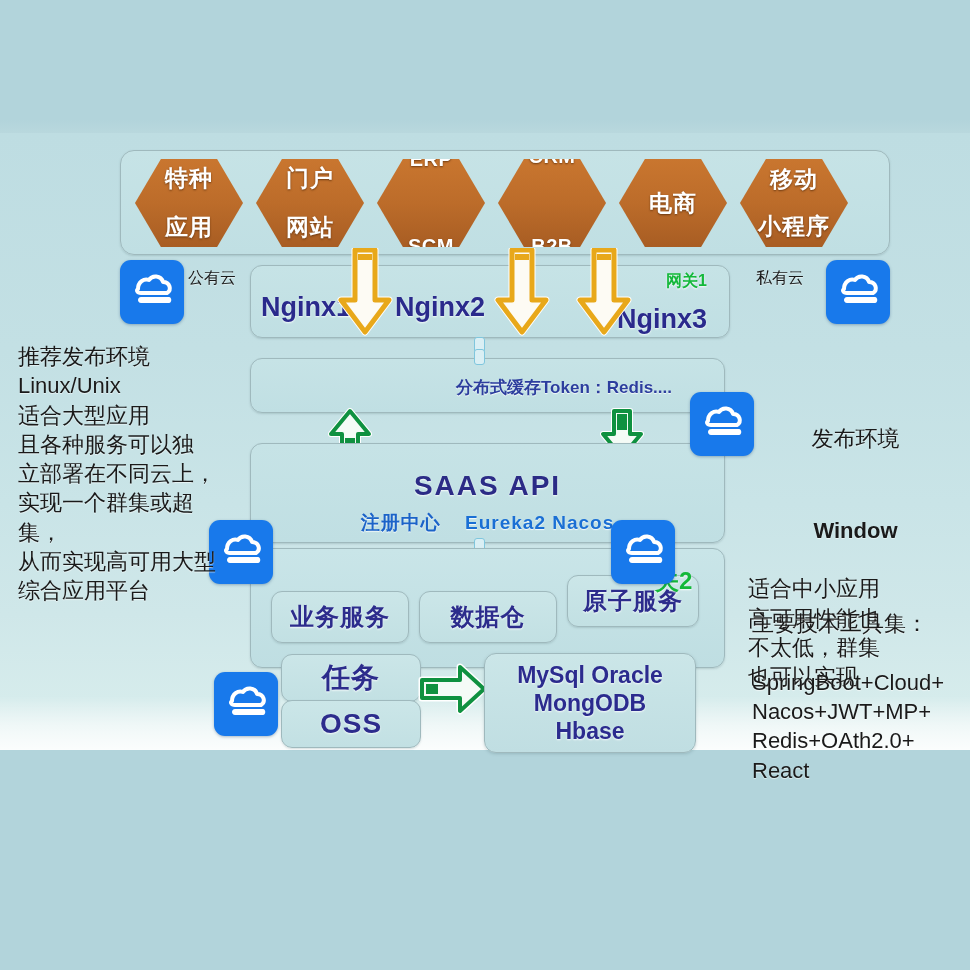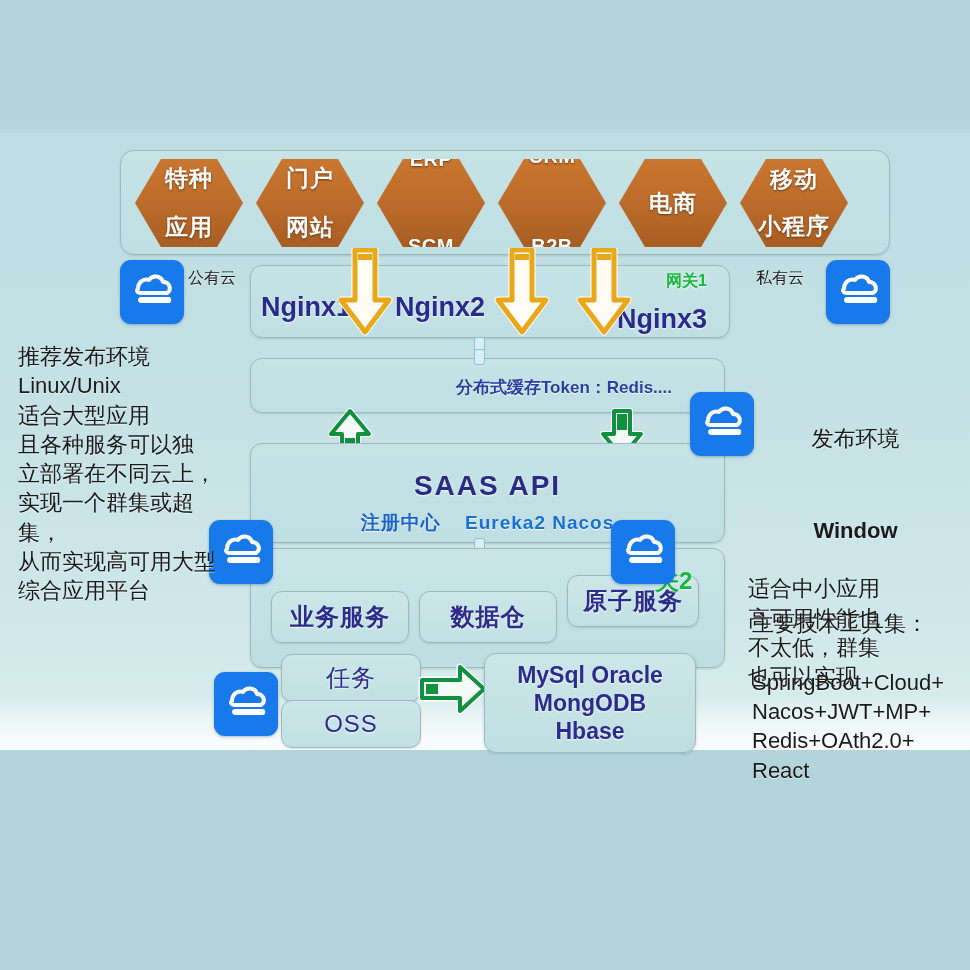--- a/index.html
+++ b/index.html
@@ -96,21 +96,21 @@
     text-shadow:0 1px 2px rgba(255,255,255,.85);letter-spacing:1px;}
 
   
   .taskbox{
     position:absolute;box-sizing:border-box;width:140px;height:48px;
     border:1.5px solid #9fb9bd;border-radius:11px;
     background:linear-gradient(180deg,#cbe6e8 0%,#c2e0e3 100%);
     display:flex;align-items:center;justify-content:center;
     box-shadow:0 1px 2px rgba(90,120,125,.22);
   }
-  .taskbox span{font-size:24px;font-weight:normal;color:#2c2c8c;
+  .taskbox span{font-size:28px;font-weight:bold;color:#2c2c8c;
     text-shadow:0 1px 2px rgba(255,255,255,.85);letter-spacing:1px;}
 
   
   #dbbox{
     position:absolute;left:484px;top:653px;width:212px;height:100px;box-sizing:border-box;
     border:1.5px solid #9fb9bd;border-radius:12px;
     background:linear-gradient(180deg,#cbe6e8 0%,#c0dee2 100%);
     box-shadow:0 1px 3px rgba(90,120,125,.3);
     display:flex;flex-direction:column;align-items:center;justify-content:center;
   }

